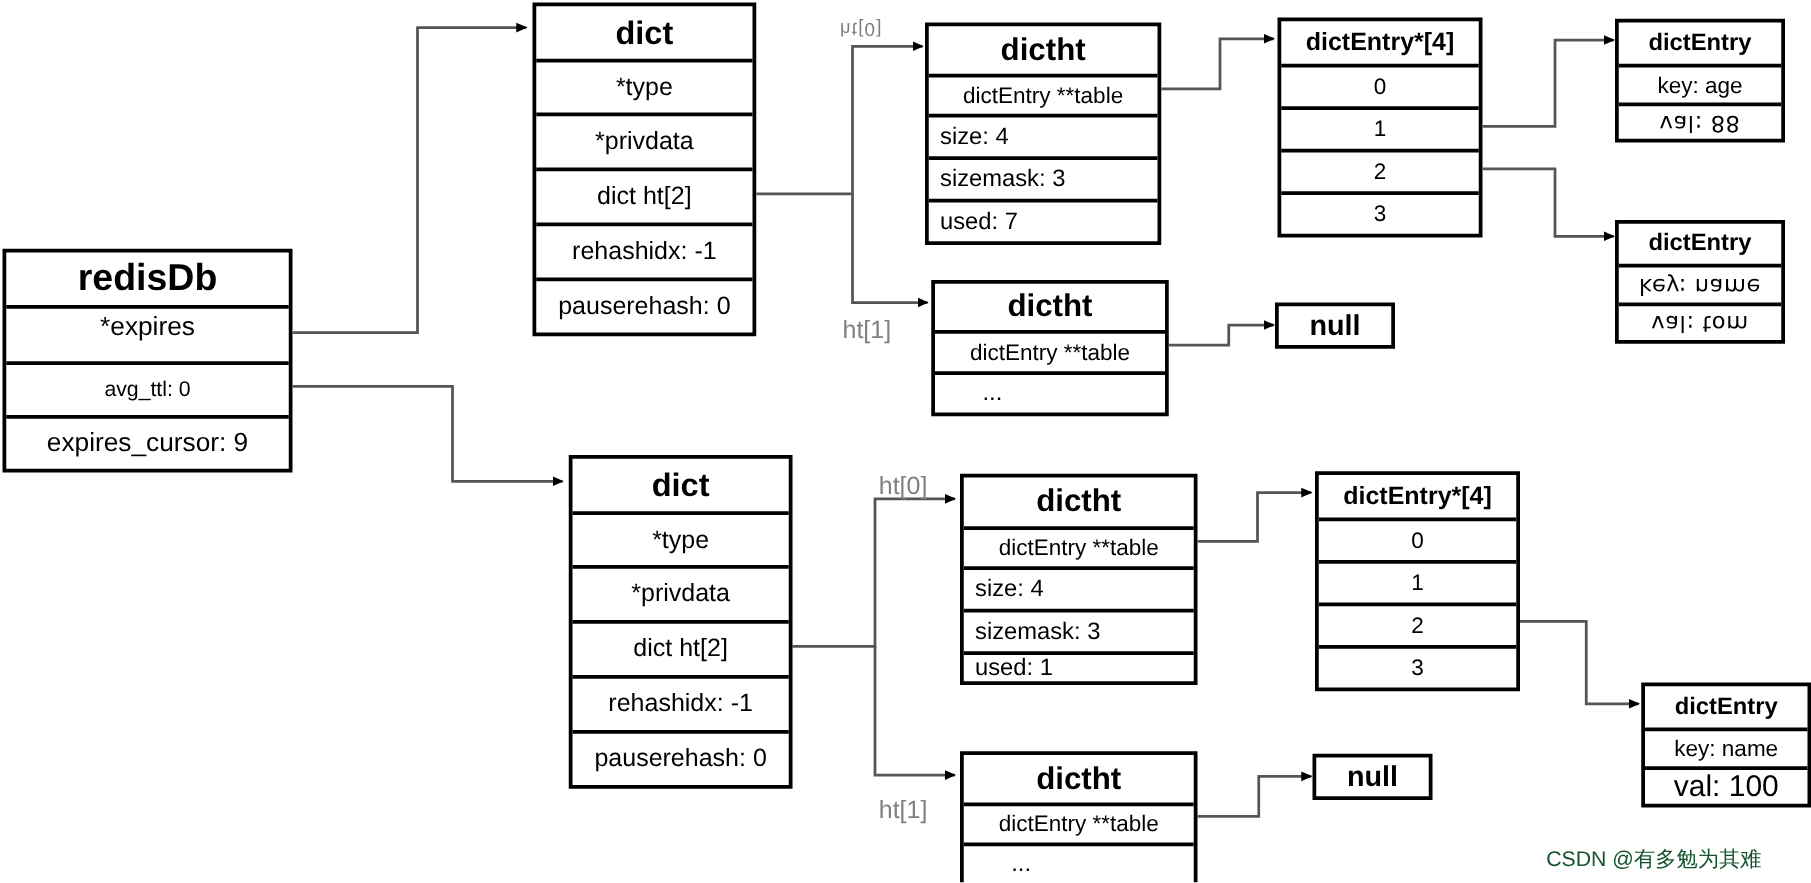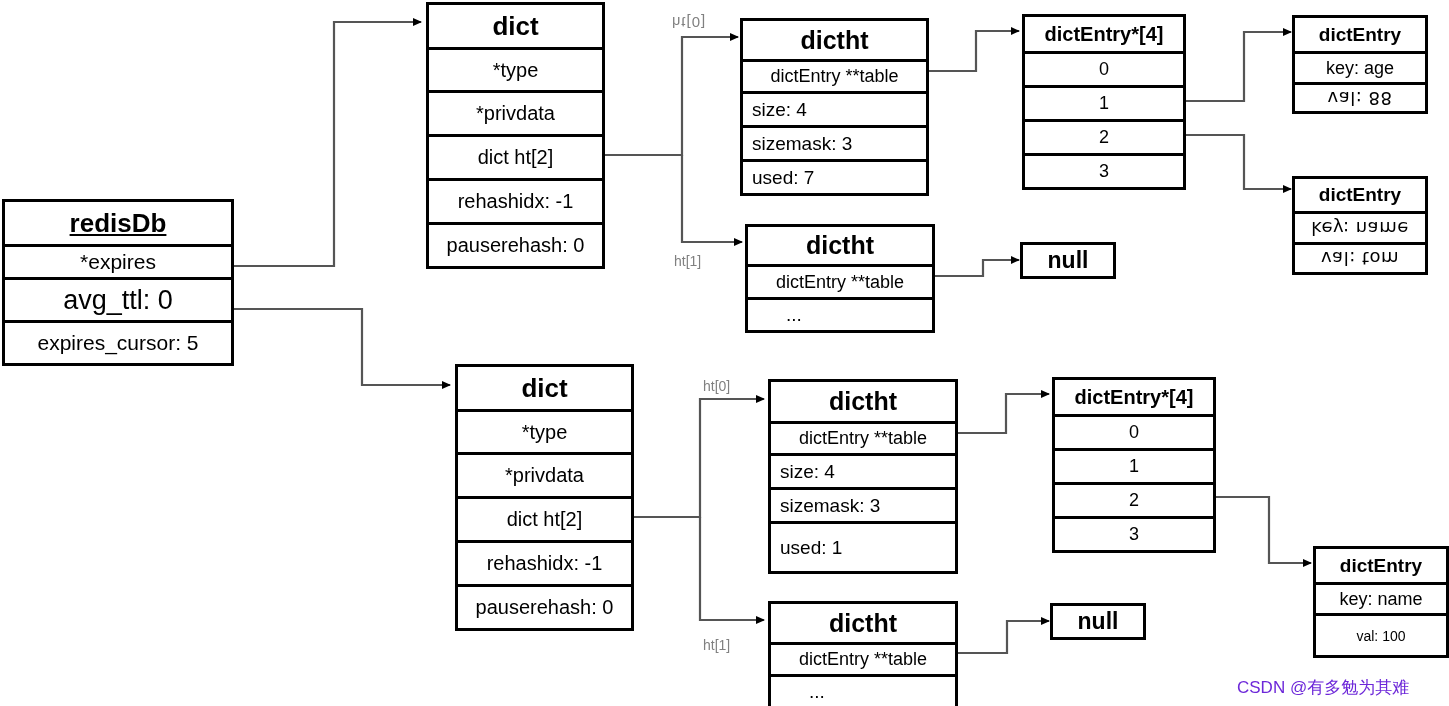--- a/index.html
+++ b/index.html
@@ -46,42 +46,42 @@
   .row + .row {
     border-top: 3px solid #000;
   }
   .row.hdr {
     font-weight: bold;
   }
   
   .lbl {
     position: absolute;
     color: #808080;
-    font-size: 14px;
+    font-size: 20px;
     white-space: nowrap;
   }
   .lbl.broken {
     transform: scaleY(-1);
     letter-spacing: 1px;
     font-size: 15px;
   }
   .nullbox {
     position: absolute;
     box-sizing: border-box;
     border: 3px solid #000;
     background: #fff;
     display: flex;
     align-items: center;
     justify-content: center;
     font-weight: bold;
     color: #000;
   }
   .watermark {
     position: absolute;
-    color: #6d28d9;
+    color: #14532d;
     font-size: 17px;
     white-space: nowrap;
   }
   .garble {
     font-family: "DejaVu Sans", sans-serif;
     transform: scaleY(-1) ;
     display: inline-block;
     letter-spacing: 0.5px;
   }
 </style>
@@ -120,24 +120,24 @@
 
       <path d="M958,433 L1006,433 L1006,394 L1049,394" marker-end="url(#ah)"></path>
 
       <path d="M958,653 L1007,653 L1007,621 L1049,621" marker-end="url(#ah)"></path>
 
       <path d="M1216,497 L1269,497 L1269,563 L1311,563" marker-end="url(#ah)"></path>
     </g>
   </svg>
 
   <div class="box" style="left:2px; top:199px; width:232px;">
-    <div class="row hdr" style="height:42px; font-size:26px;text-decoration:underline;">redisDb</div>
+    <div class="row hdr" style="height:42px; font-size:30px;">redisDb</div>
     <div class="row" style="height:33px; font-size:21px;">*expires</div>
-    <div class="row" style="height:43px; font-size:27px;">avg_ttl: 0</div>
-    <div class="row" style="height:43px; font-size:21px;">expires_cursor: 5</div>
+    <div class="row" style="height:43px; font-size:17px;margin-top:12px;">avg_ttl: 0</div>
+    <div class="row" style="height:43px; font-size:21px;">expires_cursor: 9</div>
   </div>
 
   <div class="box" style="left:426px; top:2px; width:179px;">
     <div class="row hdr" style="height:42px; font-size:26px;">dict</div>
     <div class="row" style="height:43px; font-size:20px;">*type</div>
     <div class="row" style="height:44px; font-size:20px;">*privdata</div>
     <div class="row" style="height:44px; font-size:20px;">dict ht[2]</div>
     <div class="row" style="height:44px; font-size:20px;">rehashidx: -1</div>
     <div class="row" style="height:44px; font-size:20px;">pauserehash: 0</div>
   </div>
@@ -196,42 +196,42 @@
     <div class="row" style="height:44px; font-size:20px;">rehashidx: -1</div>
     <div class="row" style="height:44px; font-size:20px;">pauserehash: 0</div>
   </div>
 
   <div class="lbl" style="left:703px; top:378px;">ht[0]</div>
   <div class="box" style="left:768px; top:379px; width:190px;">
     <div class="row hdr" style="height:39px; font-size:25px;">dictht</div>
     <div class="row" style="height:32px; font-size:18px;">dictEntry **table</div>
     <div class="row" style="height:34px; font-size:19px; justify-content:flex-start; padding-left:9px;">size: 4</div>
     <div class="row" style="height:34px; font-size:19px; justify-content:flex-start; padding-left:9px;">sizemask: 3</div>
-    <div class="row" style="height:50px; font-size:19px; justify-content:flex-start; padding-left:9px;">used: 1</div>
+    <div class="row" style="height:24px; font-size:19px; justify-content:flex-start; padding-left:9px;">used: 1</div>
   </div>
 
   <div class="lbl" style="left:703px; top:637px;">ht[1]</div>
   <div class="box" style="left:768px; top:601px; width:190px;">
     <div class="row hdr" style="height:38px; font-size:25px;">dictht</div>
     <div class="row" style="height:32px; font-size:18px;">dictEntry **table</div>
     <div class="row" style="height:33px; font-size:19px; justify-content:flex-start; padding-left:38px;">...</div>
   </div>
 
   <div class="box" style="left:1052px; top:377px; width:164px;">
     <div class="row hdr" style="height:34px; font-size:20px;">dictEntry*[4]</div>
     <div class="row" style="height:34px; font-size:18px;">0</div>
     <div class="row" style="height:34px; font-size:18px;">1</div>
     <div class="row" style="height:34px; font-size:18px;">2</div>
     <div class="row" style="height:34px; font-size:18px;">3</div>
   </div>
 
   <div class="box" style="left:1313px; top:546px; width:136px;">
     <div class="row hdr" style="height:33px; font-size:19px;">dictEntry</div>
     <div class="row" style="height:31px; font-size:18px;">key: name</div>
-    <div class="row" style="height:42px; font-size:14px;">val: 100</div>
+    <div class="row" style="height:30px; font-size:24px;">val: 100</div>
   </div>
 
   <div class="nullbox" style="left:1050px; top:603px; width:96px; height:37px; font-size:23px;">
     <span>null</span>
   </div>
 
   <div class="watermark" style="left:1237px; top:676px;">CSDN @有多勉为其难</div>
 
 </div>
 

